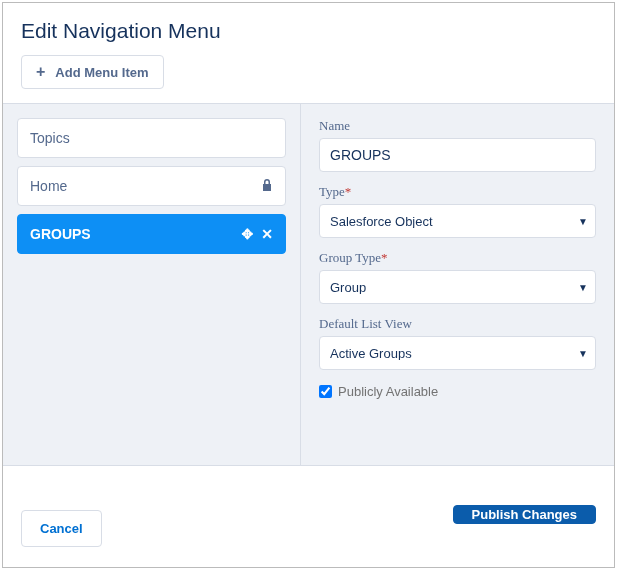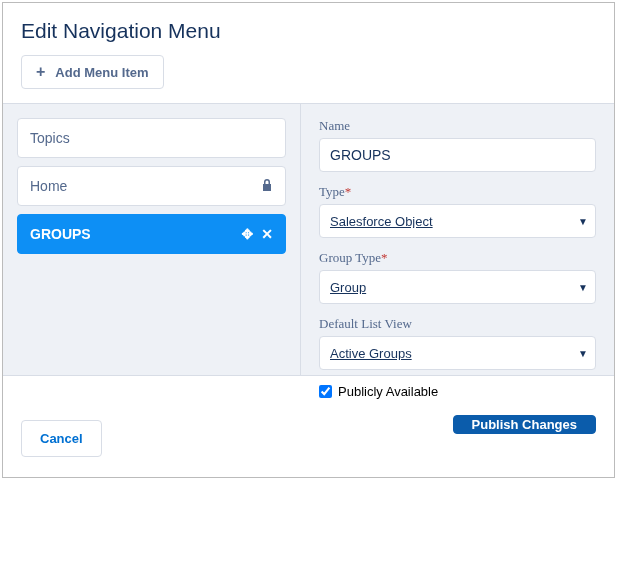--- a/index.html
+++ b/index.html
@@ -5,21 +5,21 @@
     * { box-sizing: border-box; margin: 0; padding: 0; }
     body {
       font-family: Arial, Helvetica, sans-serif;
       background: #fff;
       width: 617px;
       height: 570px;
       overflow: hidden;
     }
     .dialog {
       width: 613px;
-      height: 476px;
+      height: 566px;
       border: 1px solid #bbb;
       margin: 2px;
       display: flex;
       flex-direction: column;
     }
     .dialog-title {
       font-size: 21px;
       color: #16325c;
       padding: 16px 18px 12px 18px;
       font-weight: 400;
@@ -121,39 +121,38 @@
       height: 34px;
       border: 1px solid #d8dde6;
       border-radius: 4px;
       padding: 9px 10px;
       font-size: 13px;
       color: #16325c;
       background: #fff;
       appearance: none;
       -webkit-appearance: none;
       cursor: pointer;
-      text-decoration: underline;
     }
     .select-caret {
       position: absolute;
       right: 8px;
       top: 50%;
       transform: translateY(-50%);
       pointer-events: none;
       font-size: 10px;
       color: #16325c;
     }
     .check-row {
       display: flex;
       align-items: center;
       gap: 6px;
       margin-top: 14px;
     }
     .check-row input { width: 13px; height: 13px; }
-    .check-row label { font-size: 13px; color: #000000; }
+    .check-row label { font-size: 13px; color: #737373; }
     .footer {
       display: flex;
       justify-content: space-between;
       align-items: center;
       padding: 16px 18px 20px 18px;
     }
     .cancel-btn {
       border: 1px solid #d8dde6;
       background: #fff;
       color: #0070d2;

